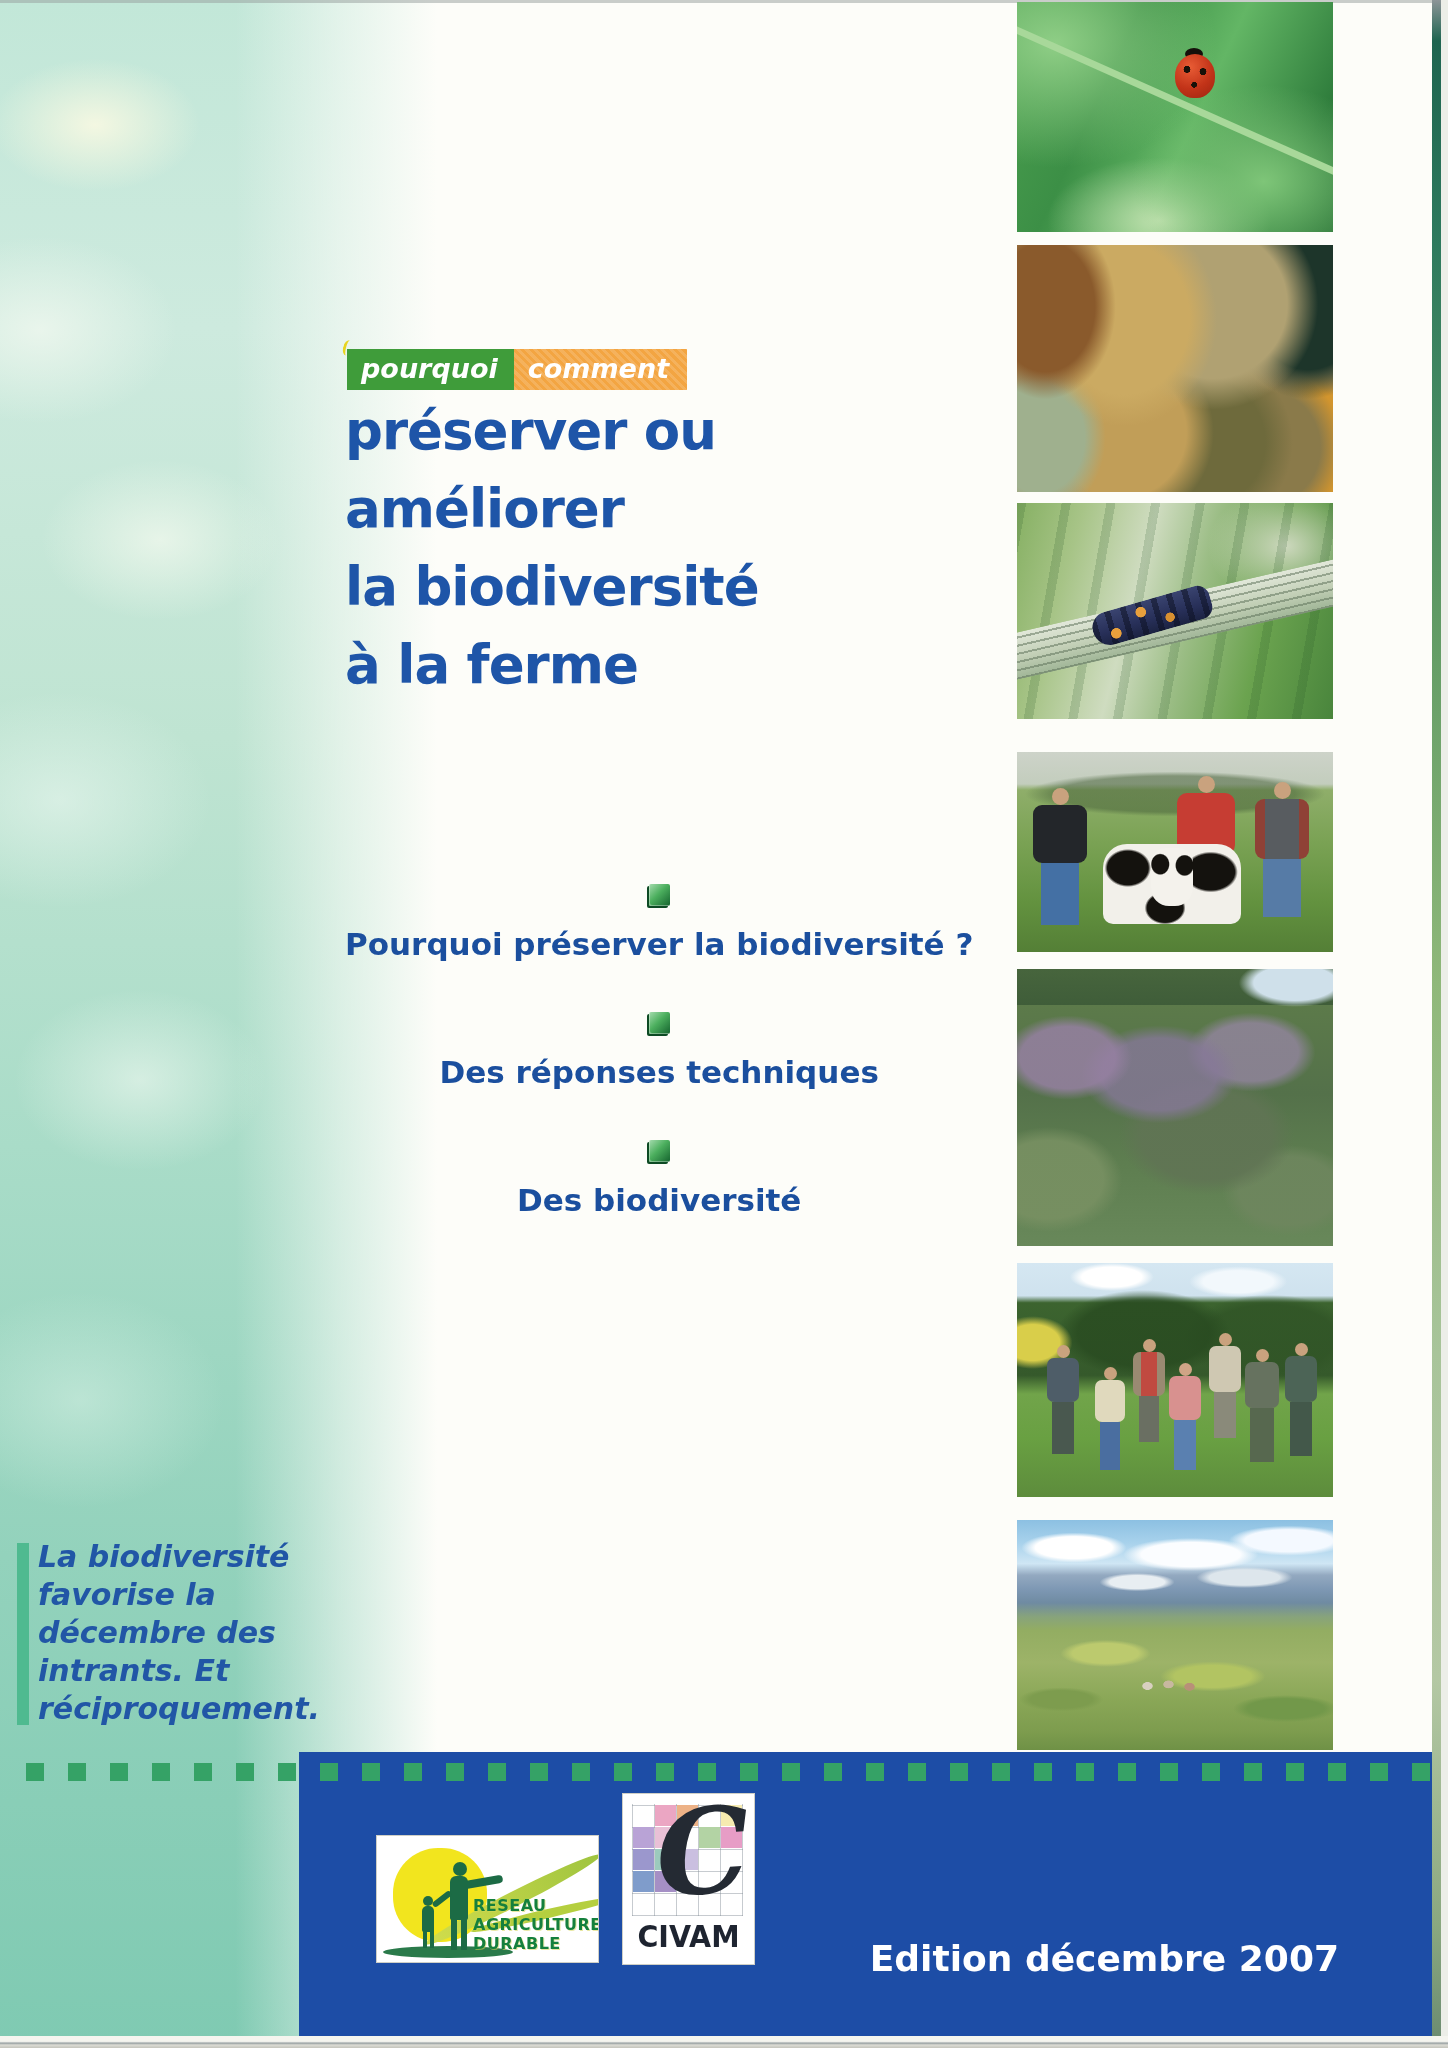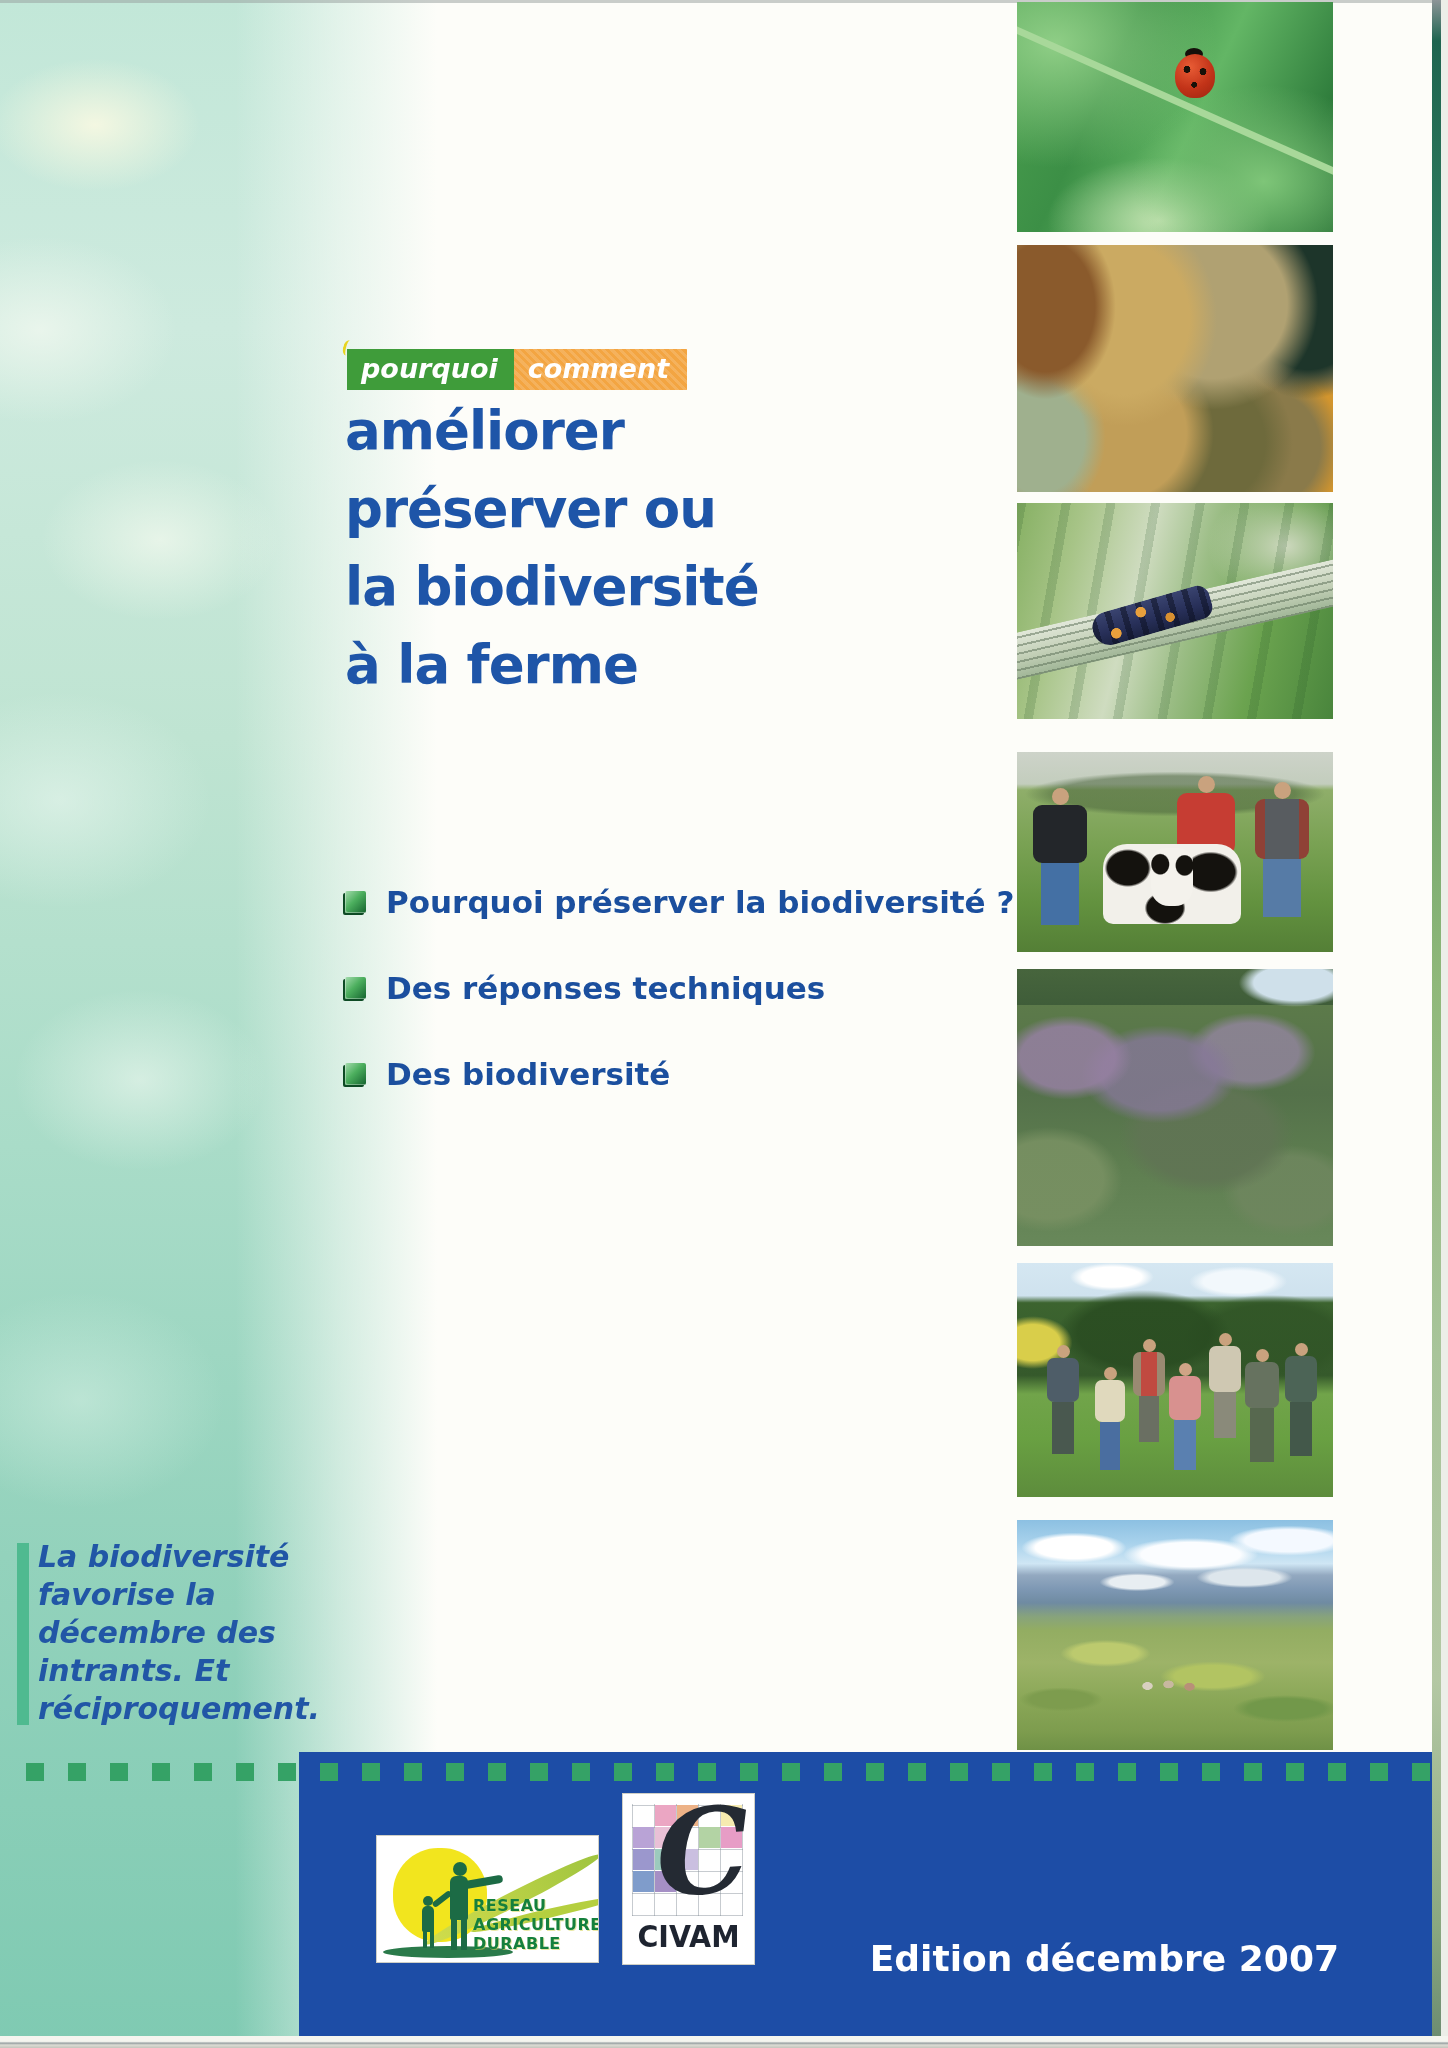--- a/index.html
+++ b/index.html
@@ -40,21 +40,21 @@
   .badge{position:absolute; left:347px; top:349px; display:flex; font-style:italic; font-weight:bold; font-size:27px; color:#fff;}
   .badge .tick{position:absolute; left:-4px; top:-9px; width:7px; height:16px; border-left:3px solid #e8d420; border-radius:60% 0 0 60%; transform:rotate(14deg);}
   .badge .why{background:#3f9c3a; padding:4px 16px 6px 14px;}
   .badge .how{background:#f3a542; padding:4px 18px 6px 14px;
       background-image:repeating-linear-gradient(45deg, rgba(255,255,255,.14) 0 3px, rgba(255,255,255,0) 3px 6px);}
   
   .title{position:absolute; left:345px; top:392px; color:#1e55a8; font-weight:bold; font-size:53px; line-height:78px; letter-spacing:-1px;}
   .title span{display:block;}
   
   .bullets{position:absolute; left:345px; top:884px; list-style:none; margin:0; padding:0;}
-  .bullets li{display:flex; align-items:center; gap:20px; margin-bottom:50px; color:#1b4f9e; font-weight:bold; font-size:31px;}
+  .bullets li{display:flex; align-items:center; gap:20px; margin-bottom:50px; color:#1b4f9e; font-weight:bold; font-size:31px;flex-direction:column;}
   .sq-icon{flex:0 0 auto; width:21px; height:22px; border-radius:2px;
      background:linear-gradient(135deg,#a5dcae 0%,#4caf5e 45%,#14632e 100%);
      box-shadow:-2px 2px 0 #0d4a24, inset 1px -1px 0 rgba(255,255,255,.35);}
   
   .quote-bar{position:absolute; left:17px; top:1543px; width:12px; height:182px; background:#4fba90;}
   .quote{position:absolute; left:38px; top:1538px; width:290px; color:#2156a6; font-style:italic; font-weight:bold; font-size:30px; line-height:38px;}
   .quote span{display:block;}
   
   .photo{position:absolute; left:1017px; width:316px; overflow:hidden;}
   .p1{top:2px; height:230px;
@@ -187,22 +187,22 @@
   <div class="edge-right"></div>
   <div class="edge-right-outer"></div>
 
   <div class="badge">
     <span class="tick"></span>
     <span class="why">pourquoi</span>
     <span class="how">comment</span>
   </div>
 
   <h1 class="title" style="margin:0;">
+    <span>préserver ou</span>
     <span>améliorer</span>
-    <span>préserver ou</span>
     <span>la biodiversité</span>
     <span>à la ferme</span>
   </h1>
 
   <ul class="bullets">
     <li>
       <span class="sq-icon"></span>
       <span>Pourquoi préserver la biodiversité ?</span>
     </li>
     <li>

